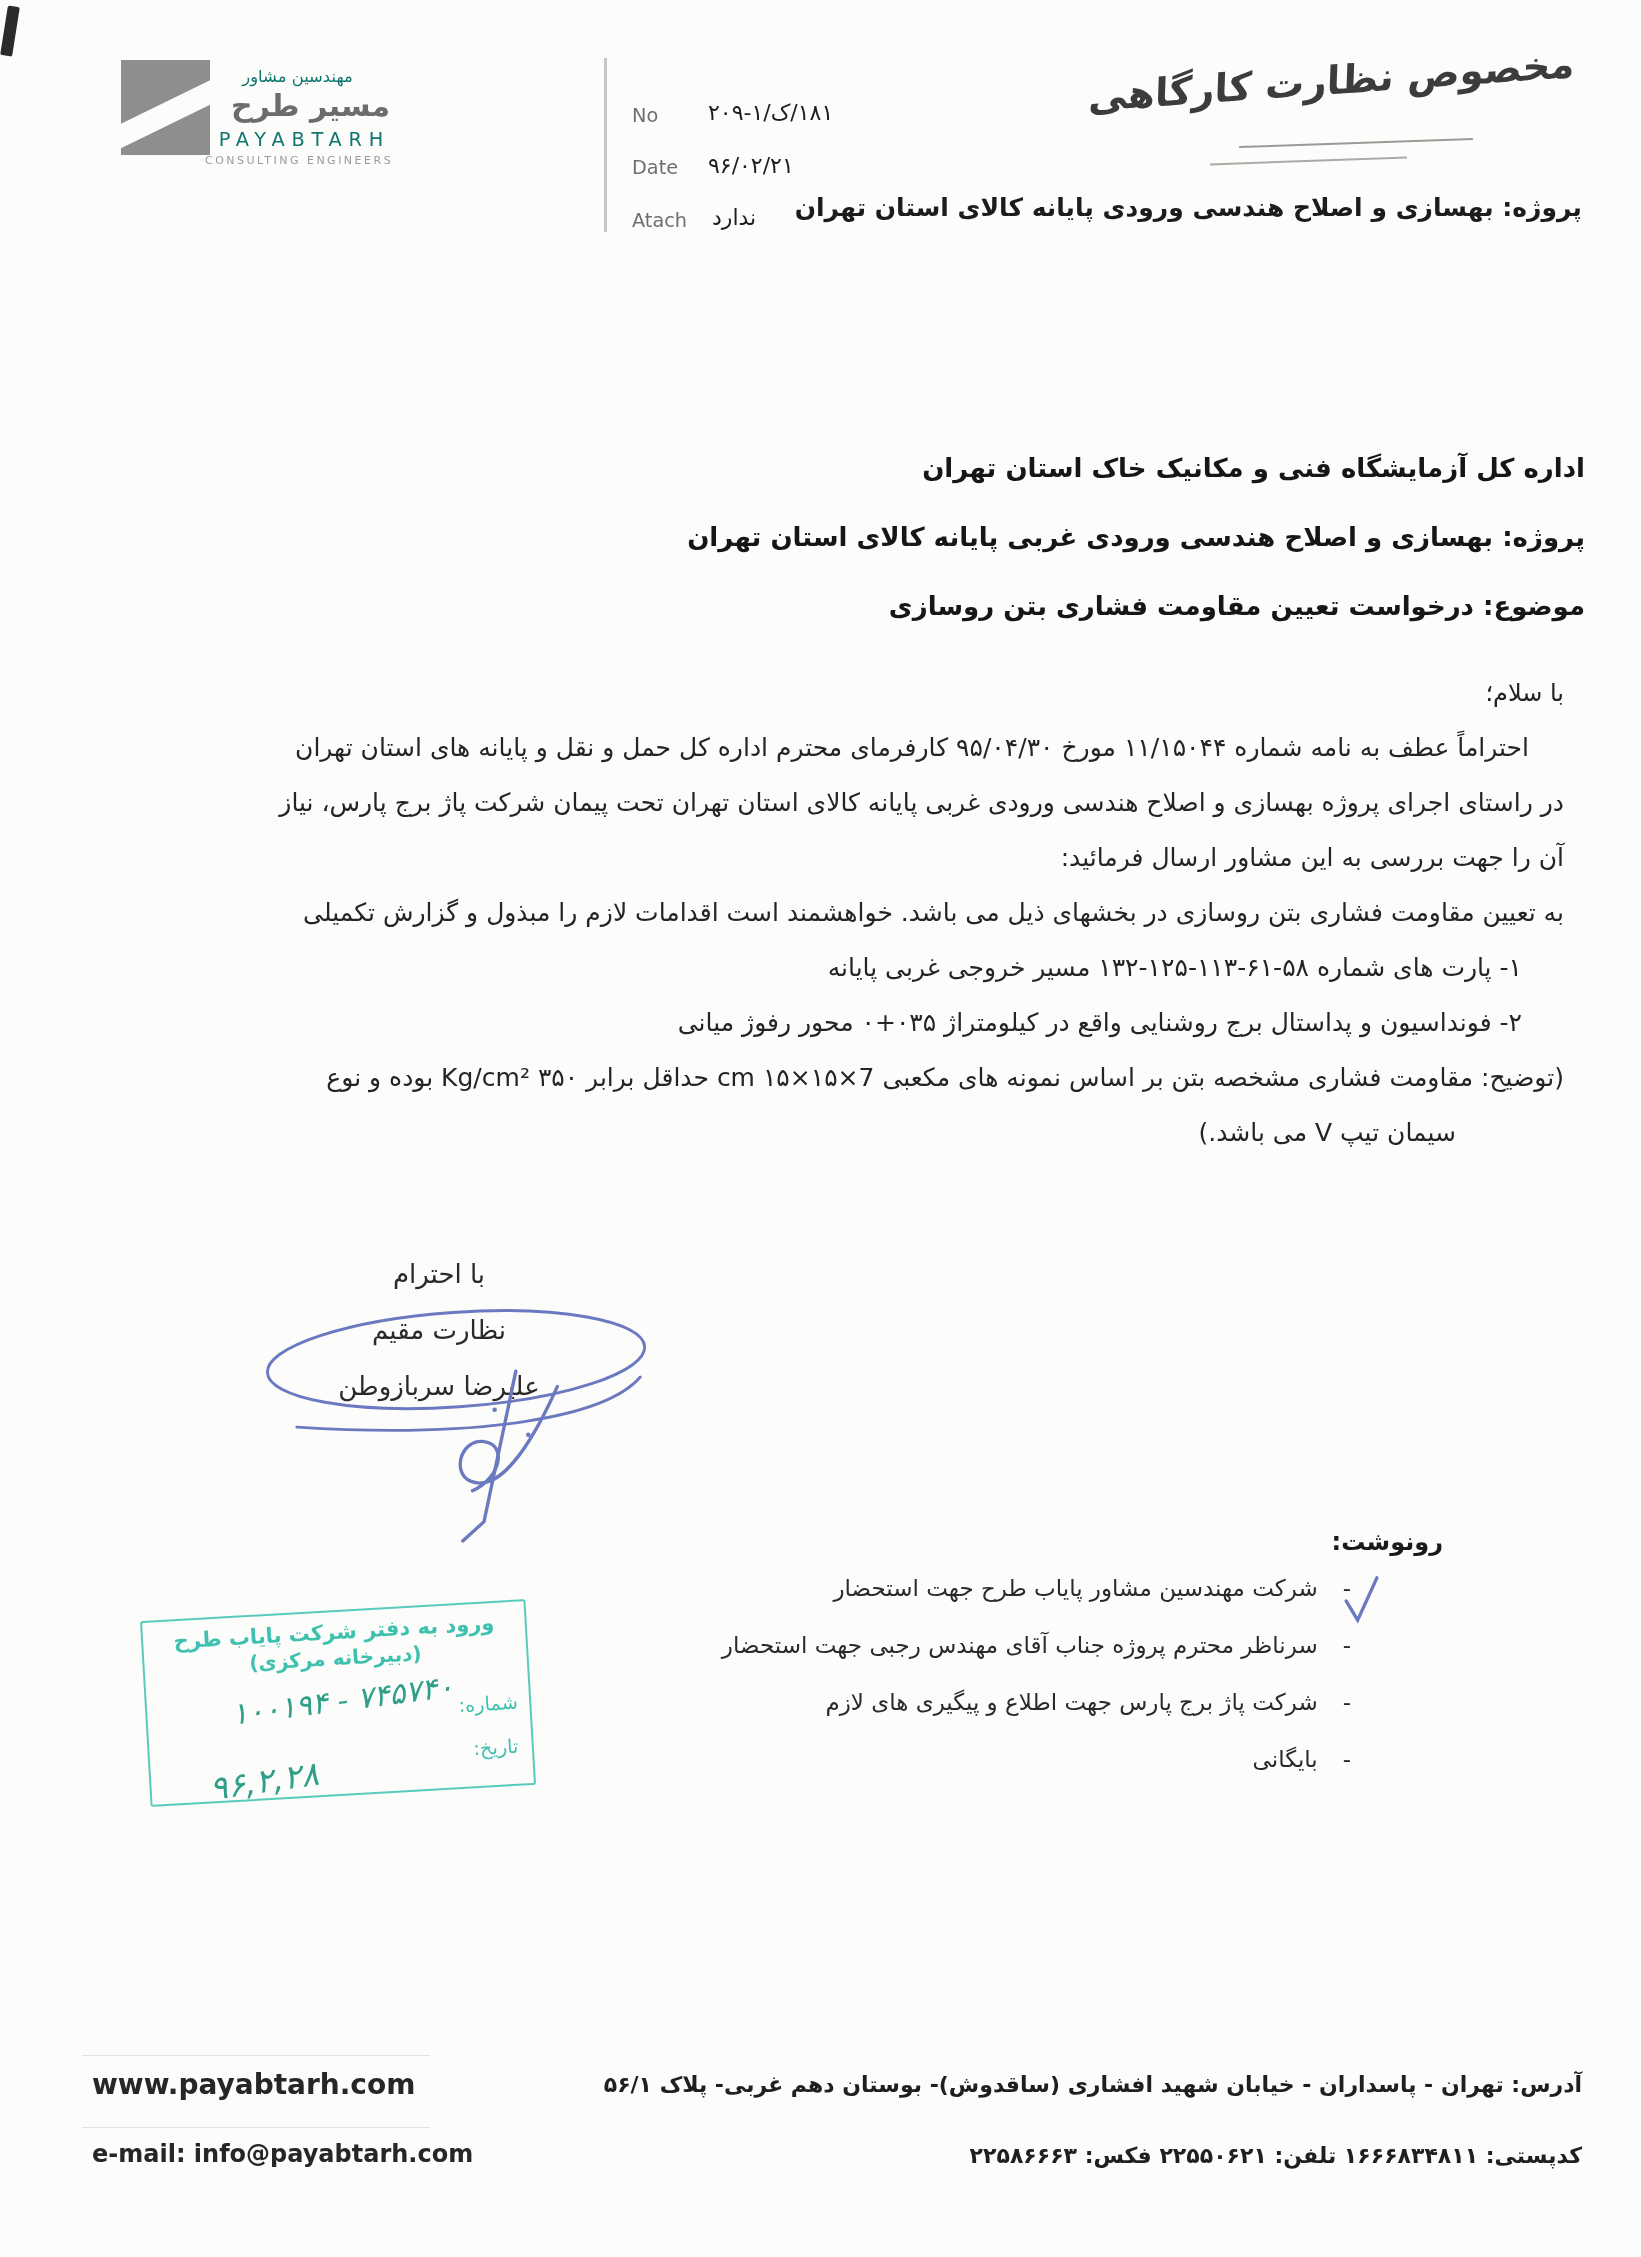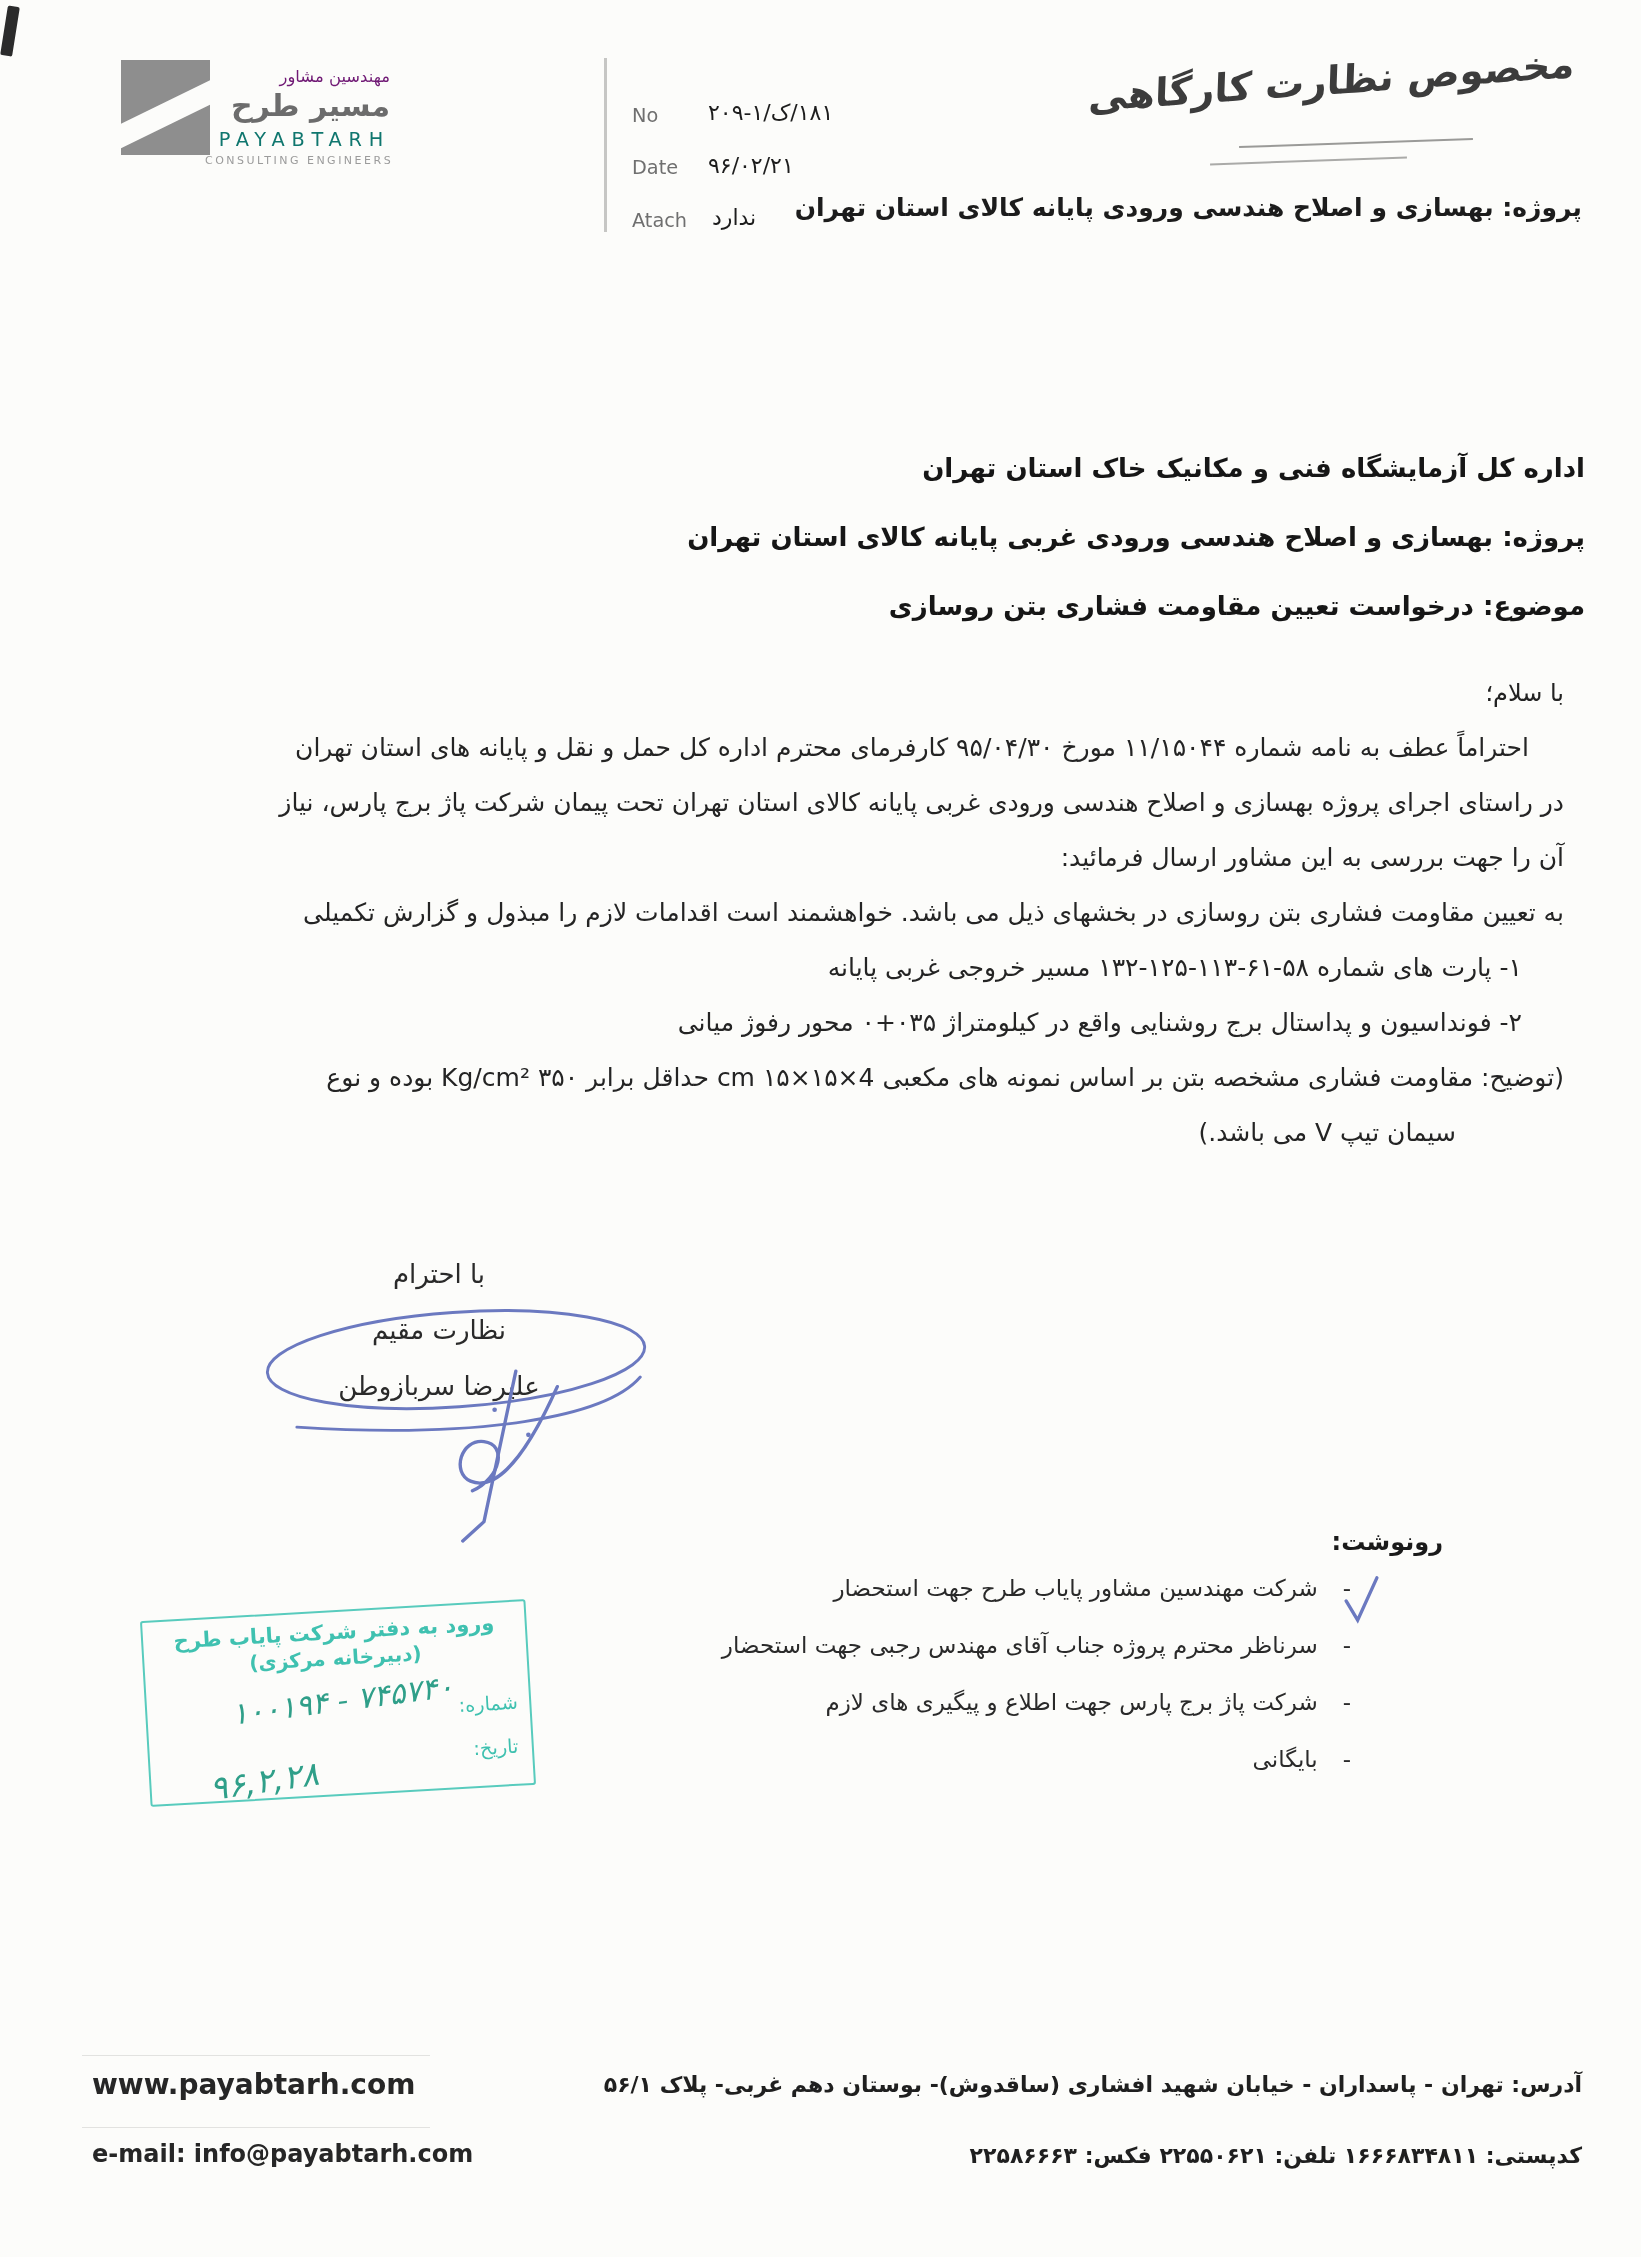--- a/index.html
+++ b/index.html
@@ -10,21 +10,21 @@
   }
   .abs{position:absolute;}
 
   
   .artifact{left:3.9px;top:5.8px;width:11.6px;height:50px;background:#2b2b2b;transform:rotate(9deg);border-radius:1.9px;}
 
   
   .logo-box{left:121px;top:60px;width:89px;height:95px;background:#8e8e8e;overflow:hidden;}
   .logo-swoosh{position:absolute;left:-19.3px;top:44px;width:124px;height:22px;background:#fcfcfa;transform:rotate(-26deg);border-radius:4.8px;}
   .logo-text{left:205px;top:68px;width:185px;text-align:right;line-height:1.15;}
-  .logo-fa-small{font-size:16.4px;color:#701a75;direction:rtl;}
+  .logo-fa-small{font-size:16.4px;color:#0f766e;direction:rtl;text-align:center;}
   .logo-fa-name{font-size:30px;font-weight:bold;color:#6c6c6c;direction:rtl;margin-top:1.9px;}
   .logo-en-name{font-size:19.3px;color:#0f766e;letter-spacing:6.8px;margin-top:5.8px;white-space:nowrap;}
   .logo-en-sub{font-size:11px;color:#9b9b9b;letter-spacing:2.5px;margin-top:3.9px;white-space:nowrap;}
   .hdr-divider{left:604px;top:58px;width:2.9px;height:174px;background:#c6c6c4;}
   .meta-label{color:#6f6f6f;font-size:19.3px;}
   .meta-val{font-size:22px;color:#1d1d1d;direction:rtl;white-space:nowrap;}
   .no-label{left:632px;top:104px;}   .no-val{left:708px;top:100px;}
   .date-label{left:632px;top:156px;} .date-val{left:708px;top:153px;}
   .atach-label{left:632px;top:209px;}.atach-val{left:712px;top:205px;}
 
@@ -117,21 +117,21 @@
   </div>
 
   <div class="abs salutation">با سلام؛</div>
   <div class="abs body-block">
     <div class="p-indent">احتراماً عطف به نامه شماره ۱۱/۱۵۰۴۴ مورخ ۹۵/۰۴/۳۰ کارفرمای محترم اداره کل حمل و نقل و پایانه های استان تهران</div>
     <div>در راستای اجرای پروژه بهسازی و اصلاح هندسی ورودی غربی پایانه کالای استان تهران تحت پیمان شرکت پاژ برج پارس، نیاز</div>
     <div>آن را جهت بررسی به این مشاور ارسال فرمائید:</div>
     <div>به تعیین مقاومت فشاری بتن روسازی در بخشهای ذیل می باشد. خواهشمند است اقدامات لازم را مبذول و گزارش تکمیلی</div>
     <div class="list-indent">۱-  پارت های شماره ۵۸-۶۱-۱۱۳-۱۲۵-۱۳۲ مسیر خروجی غربی پایانه</div>
     <div class="list-indent">۲-  فونداسیون و پداستال برج روشنایی واقع در کیلومتراژ ‪۰+۰۳۵‬ محور رفوژ میانی</div>
-    <div>(توضیح: مقاومت فشاری مشخصه بتن بر اساس نمونه های مکعبی 4×۱۵×۱۵ cm حداقل برابر ۳۵۰ Kg/cm² بوده و نوع</div>
+    <div>(توضیح: مقاومت فشاری مشخصه بتن بر اساس نمونه های مکعبی 7×۱۵×۱۵ cm حداقل برابر ۳۵۰ Kg/cm² بوده و نوع</div>
     <div class="note-cont">سیمان تیپ V می باشد.)</div>
   </div>
 
   <div class="abs sig-text">
     <div>با احترام</div>
     <div>نظارت مقیم</div>
     <div>علیرضا سربازوطن</div>
   </div>
   <svg class="abs sig-svg" viewBox="0 0 480 260" fill="none">
     <ellipse cx="225" cy="70" rx="196" ry="49" transform="rotate(-4 225 70)" stroke="#6b79c0" stroke-width="3"></ellipse>

